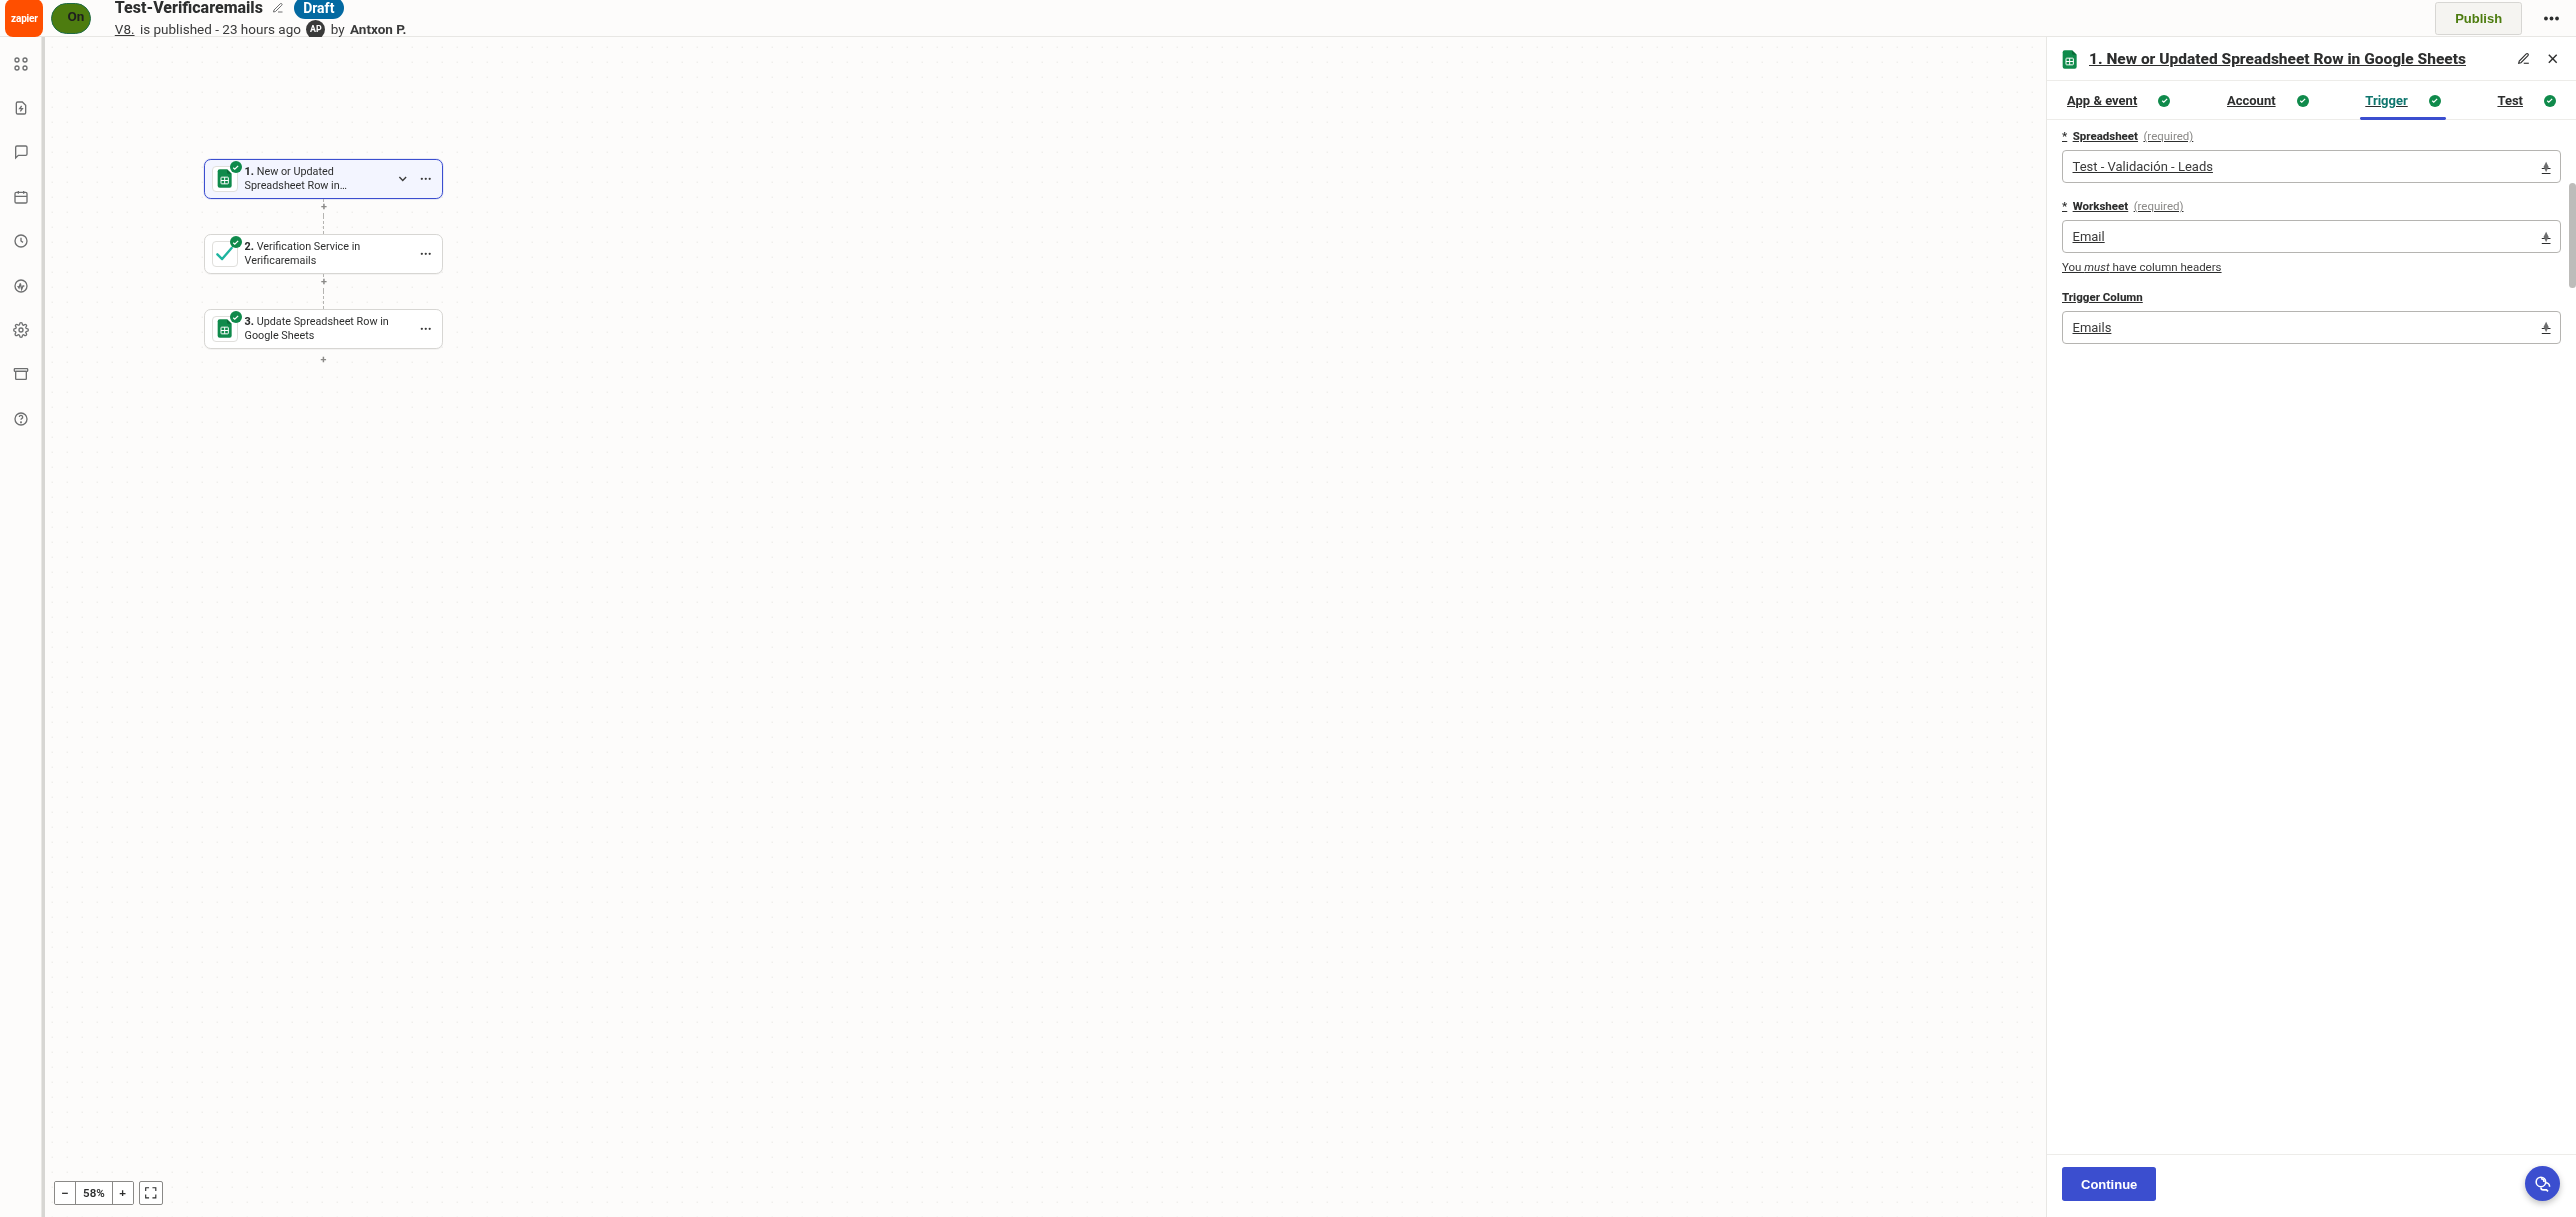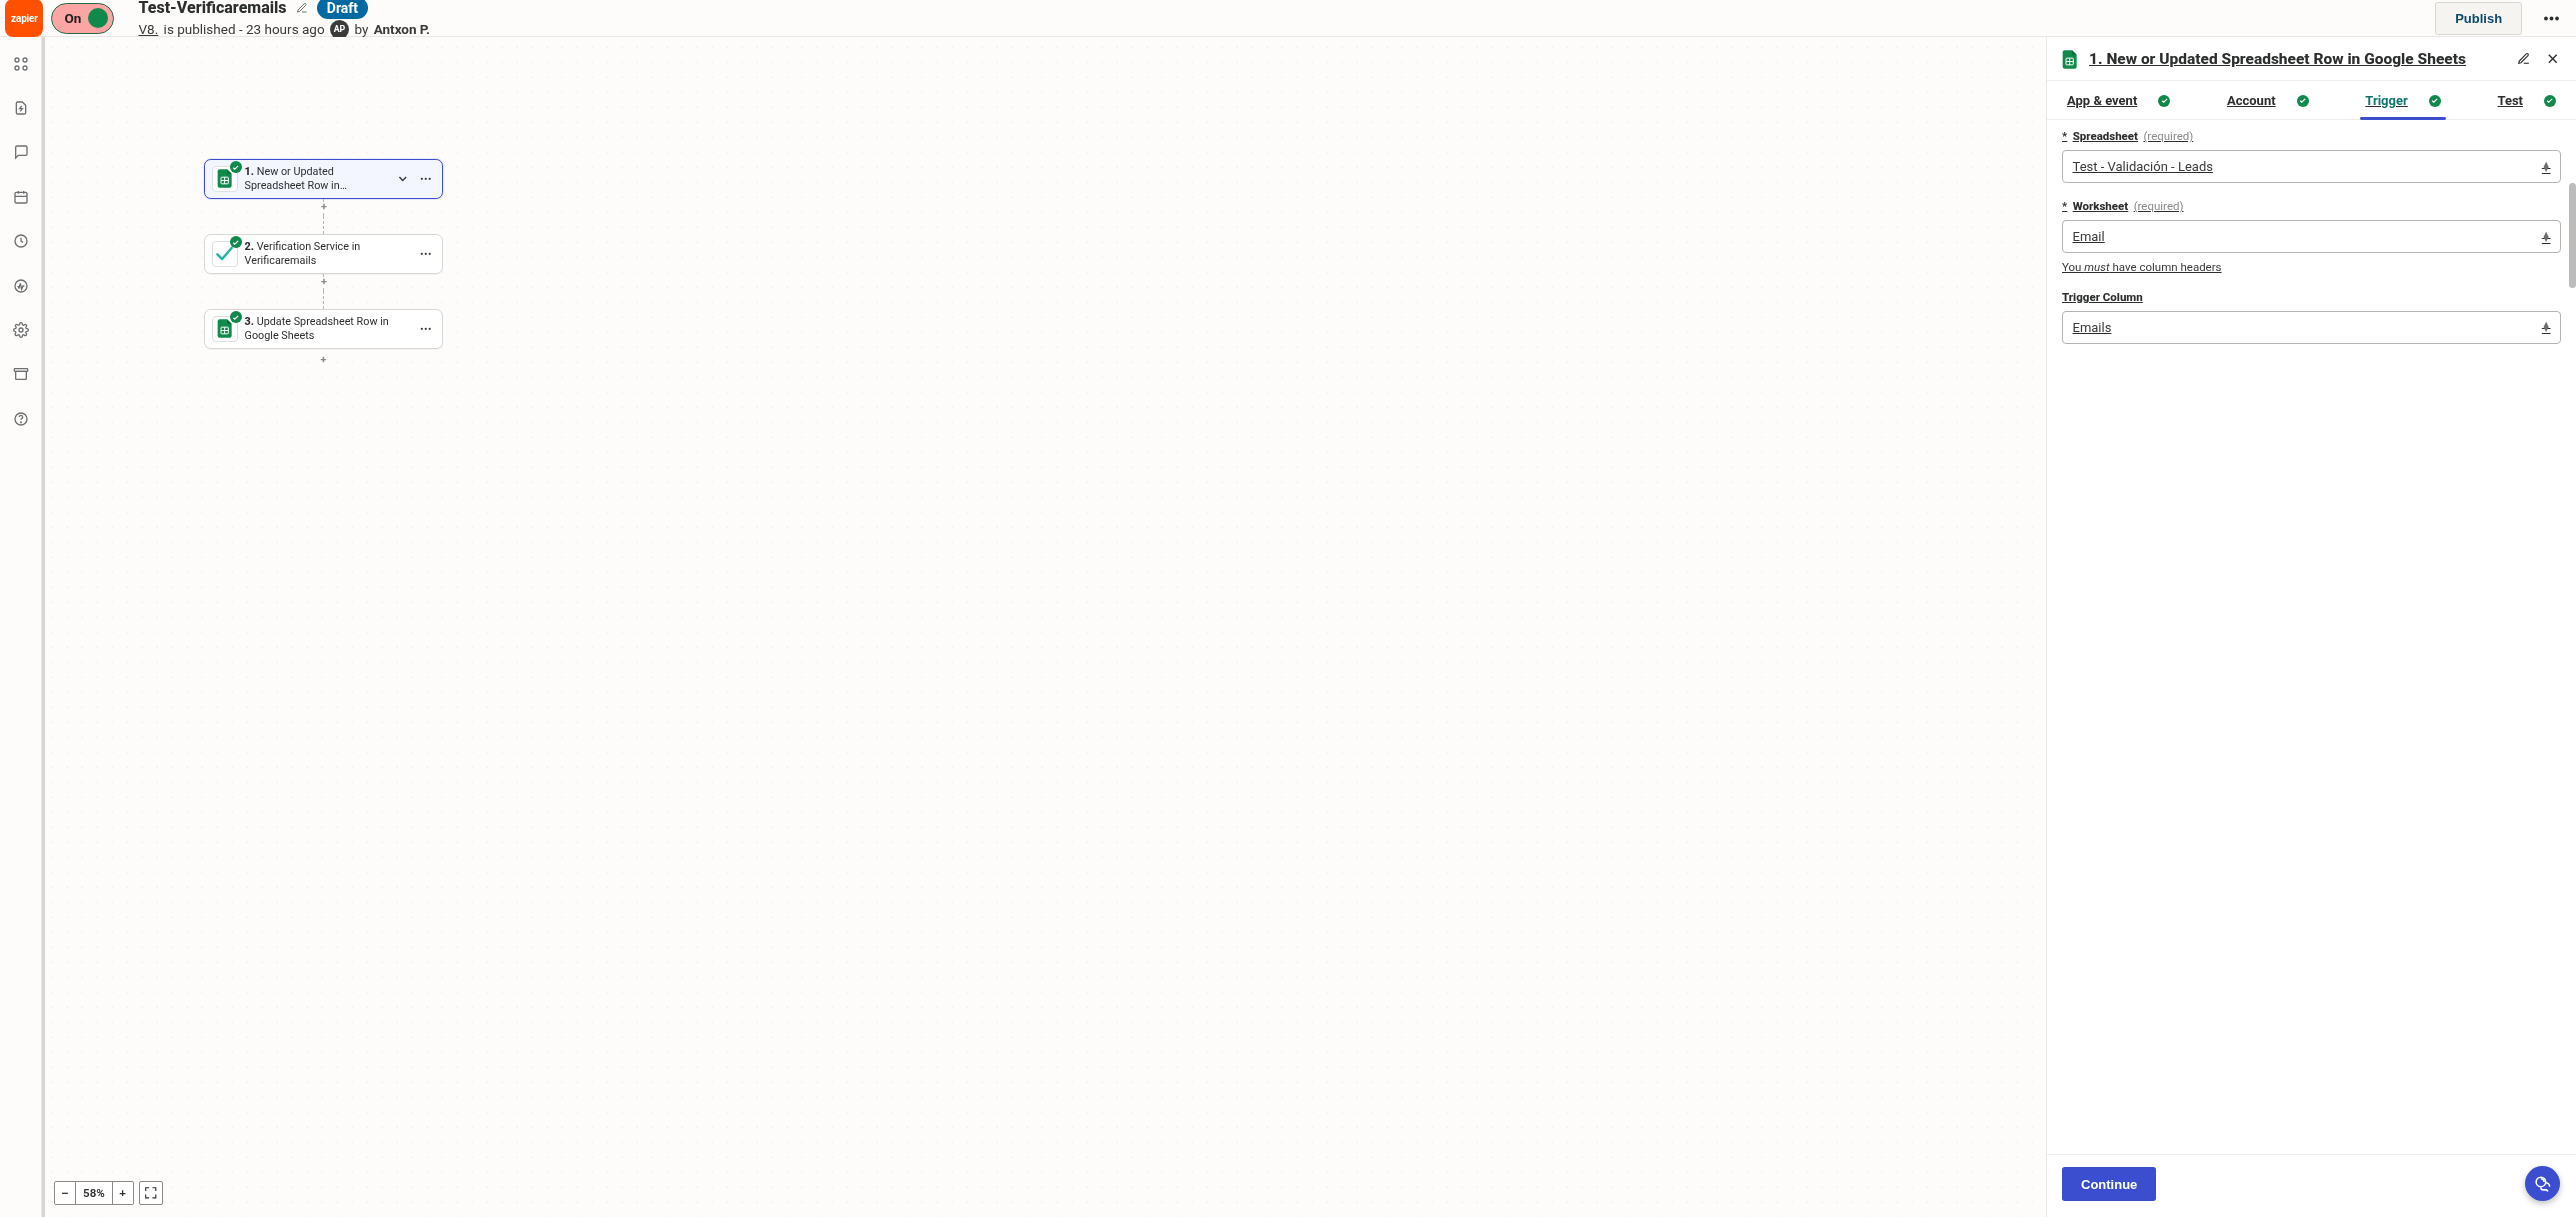--- a/index.html
+++ b/index.html
@@ -2,34 +2,34 @@
 <html style="font-size:10.8px"><head>
 <meta charset="utf-8">
 <style>
   * { box-sizing: border-box; margin: 0; padding: 0; }
   html, body { width: 100%; height: 100%; font-family: -apple-system, BlinkMacSystemFont, "Segoe UI", Roboto, Helvetica, Arial, sans-serif; background: #fdfcfb; color: #2d2e2e; }
   body { display: flex; flex-direction: column; overflow: hidden; }
 
   
   .topbar { display: flex; align-items: center; padding: 4px 12px 4px 5.4px; border-bottom: 0.7px solid #e8e7e4; background: #fdfcfb; gap: 8px; height: 37px; }
   .logo-box { width: 38px; height: 38px; border-radius: 8px; background: #ff4f00; display: flex; align-items: center; justify-content: center; color: #fff; font-weight: 700; font-size: 10px; letter-spacing: -0.2px; }
-  .on-toggle { display: flex; align-items: center; gap: 6.8px; border: 0.7px solid #1f6b46; background: #fca5a5; border-radius: 675px; padding: 4px 5.4px 4px 12px; height: 31px; }
+  .on-toggle { display: flex; align-items: flex-end; gap: 6.8px; border: 0.7px solid #1f6b46; background: #4d7c0f; border-radius: 675px; padding: 4px 5.4px 4px 12px; height: 31px; flex-direction: column; }
   .on-toggle span.label { font-size: 13.5px; font-weight: 700; color: #1f1f1f; }
   .on-toggle .knob { width: 20px; height: 20px; border-radius: 50%; background: #0f8a4b; }
   .headline { display: flex; flex-direction: column; gap: 1.4px; margin-left: 16px; flex: 0 0 auto; }
   .headline-row1 { display: flex; align-items: center; gap: 8px; }
   .zap-title { font-size: 16px; font-weight: 800; color: #2d2e2e; }
   .pencil-btn { background: none; border: none; cursor: pointer; color: #6e6f70; padding: 1.4px; }
   .draft-badge { background: #0369a1; color: #fff; font-size: 14px; font-weight: 700; padding: 2.7px 9.5px; border-radius: 675px; }
   .headline-row2 { display: flex; align-items: center; gap: 5.4px; font-size: 13.5px; color: #3a3a3a; }
   .headline-row2 .version { text-decoration: underline; font-weight: 400; }
   .avatar-chip { width: 19px; height: 19px; border-radius: 50%; background: #3a3a3a; color: #fff; display: flex; align-items: center; justify-content: center; font-size: 8.8px; font-weight: 700; }
   .author-name { font-weight: 700; }
   .topbar-spacer { flex: 1; }
-  .publish-btn { border: 0.7px solid #d7d6d3; background: #f5f4f1; color: #0c4a6e; border-radius: 2.7px; padding: 8px 19px; font-size: 13px; font-weight: 700; cursor: not-allowed; }
+  .publish-btn { border: 0.7px solid #d7d6d3; background: #f5f4f1; color: #4d7c0f; border-radius: 2.7px; padding: 8px 19px; font-size: 13px; font-weight: 700; cursor: not-allowed; }
   .top-more-btn { background: none; border: none; cursor: pointer; padding: 4px 2.7px; margin-left: 9.5px; color: #2d2e2e; }
 
   
   .body { flex: 1; display: flex; min-height: 0; }
 
   
   .rail { width: 42px; border-right: 0.7px solid #e8e7e4; background: #fdfcfb; display: flex; flex-direction: column; align-items: center; padding-top: 16px; gap: 23px; }
   .rail-btn { background: none; border: none; cursor: pointer; color: #6e6f70; padding: 2.7px; }
 
   

